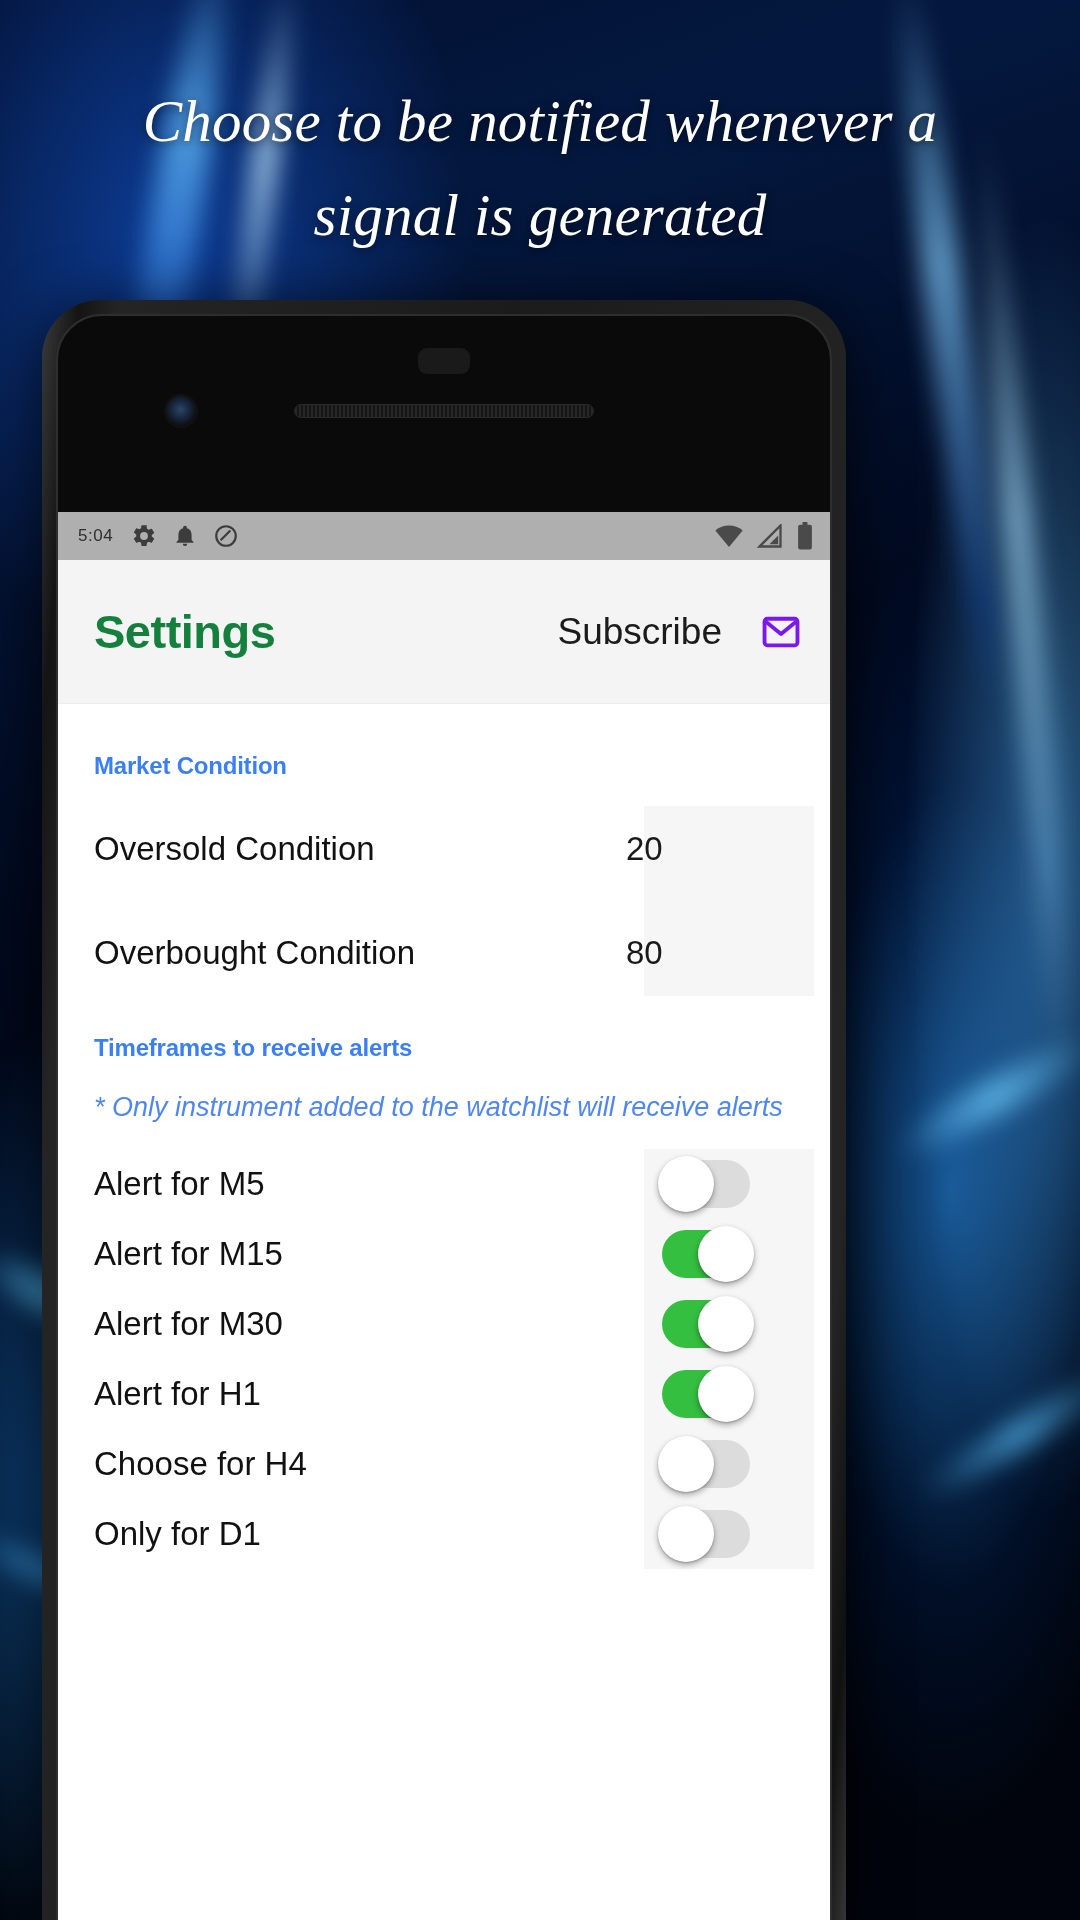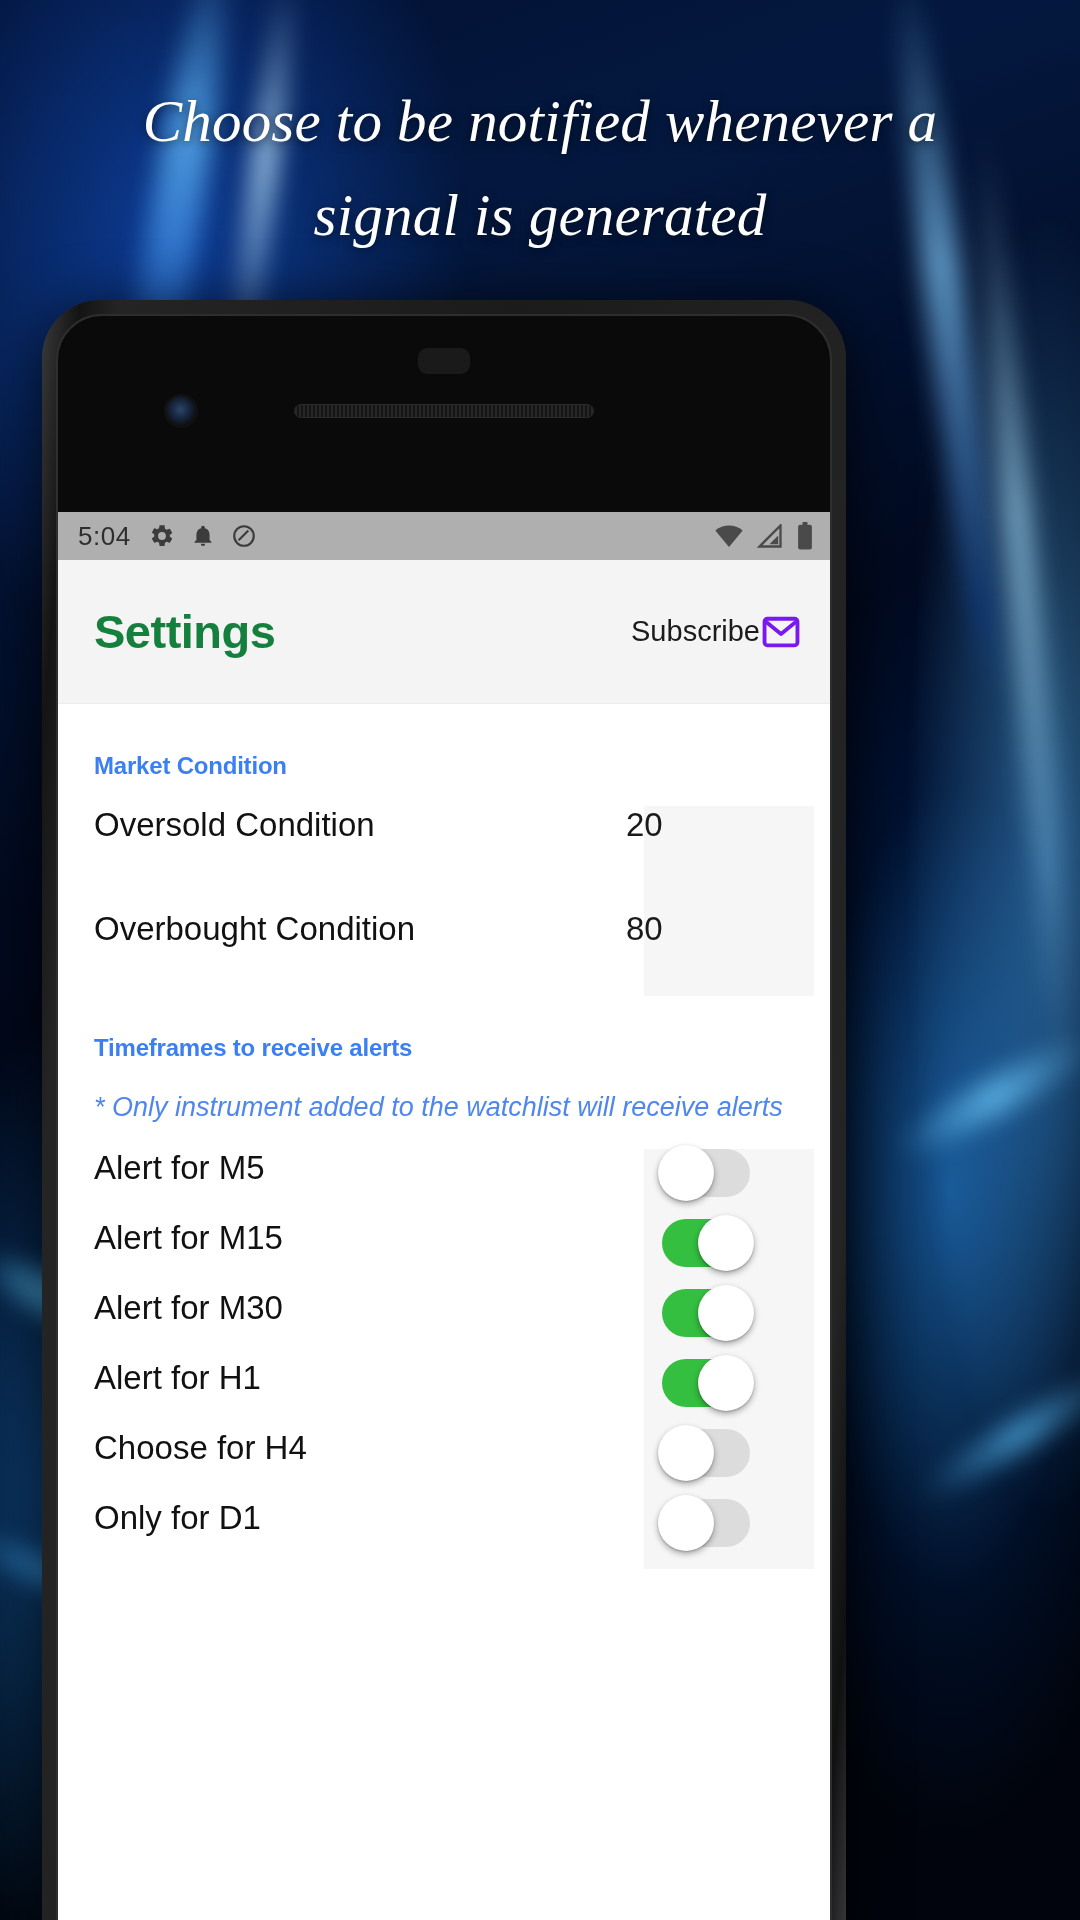--- a/index.html
+++ b/index.html
@@ -102,57 +102,57 @@
     overflow:hidden;
   }
 
   
   .statusbar {
     height:48px; background:#afafaf;
     display:flex; align-items:center;
     padding:0 16px 0 20px;
     color:#3c3c3c;
   }
-  .sb-time { font-size:26px; font-weight:400; letter-spacing:.5px; color:#2e2e2e; }
+  .sb-time { font-size:17px; font-weight:400; letter-spacing:.5px; color:#2e2e2e; }
   .sb-left-icons { display:flex; align-items:center; gap:16px; margin-left:18px; }
   .sb-spacer { flex:1; }
   .sb-right-icons { display:flex; align-items:center; gap:12px; }
   .sb-right-icons svg, .sb-left-icons svg { display:block; }
 
   
   .appbar {
     height:144px; background:#f4f4f4;
     display:flex; align-items:center;
     padding:0 28px 0 36px;
     border-bottom:1px solid #ededed;
   }
   .app-title { font-size:47px; font-weight:700; color:#15803d; letter-spacing:-.5px; }
   .appbar-spacer { flex:1; }
-  .subscribe-label { font-size:29px; color:#1b1b1b; }
+  .subscribe-label { font-size:37px; color:#1b1b1b; margin-right:38px; }
   .mail-icon { width:42px; height:42px; display:block; }
 
   
   .content { background:#fff; padding-top:10px; }
   .section-title {
     font-size:24px; font-weight:700; color:#3b7ff5;
     padding:38px 36px 0 36px;
     letter-spacing:-.2px;
   }
   .note {
     font-size:27px; font-style:italic; color:#4f86f0;
     padding:30px 36px 0 36px;
   }
   .rows { position:relative; margin-top:26px; }
   .rows .shade {
     position:absolute; right:16px; top:0; bottom:0; width:170px;
     background:#f6f6f6; pointer-events:none;
   }
   .row {
     position:relative;
-    display:flex; align-items:flex-start;
+    display:flex; align-items:center;
     padding:0 36px;
     height:86px;
   }
   .row-label { font-size:33px; color:#111; }
   .row-spacer { flex:1; }
   .row-value { font-size:33px; color:#1a1a1a; width:170px; text-align:left; padding-left:2px; }
 
   .rows.alerts .row { height:70px; }
   .switch {
     width:88px; height:48px; border-radius:24px;

